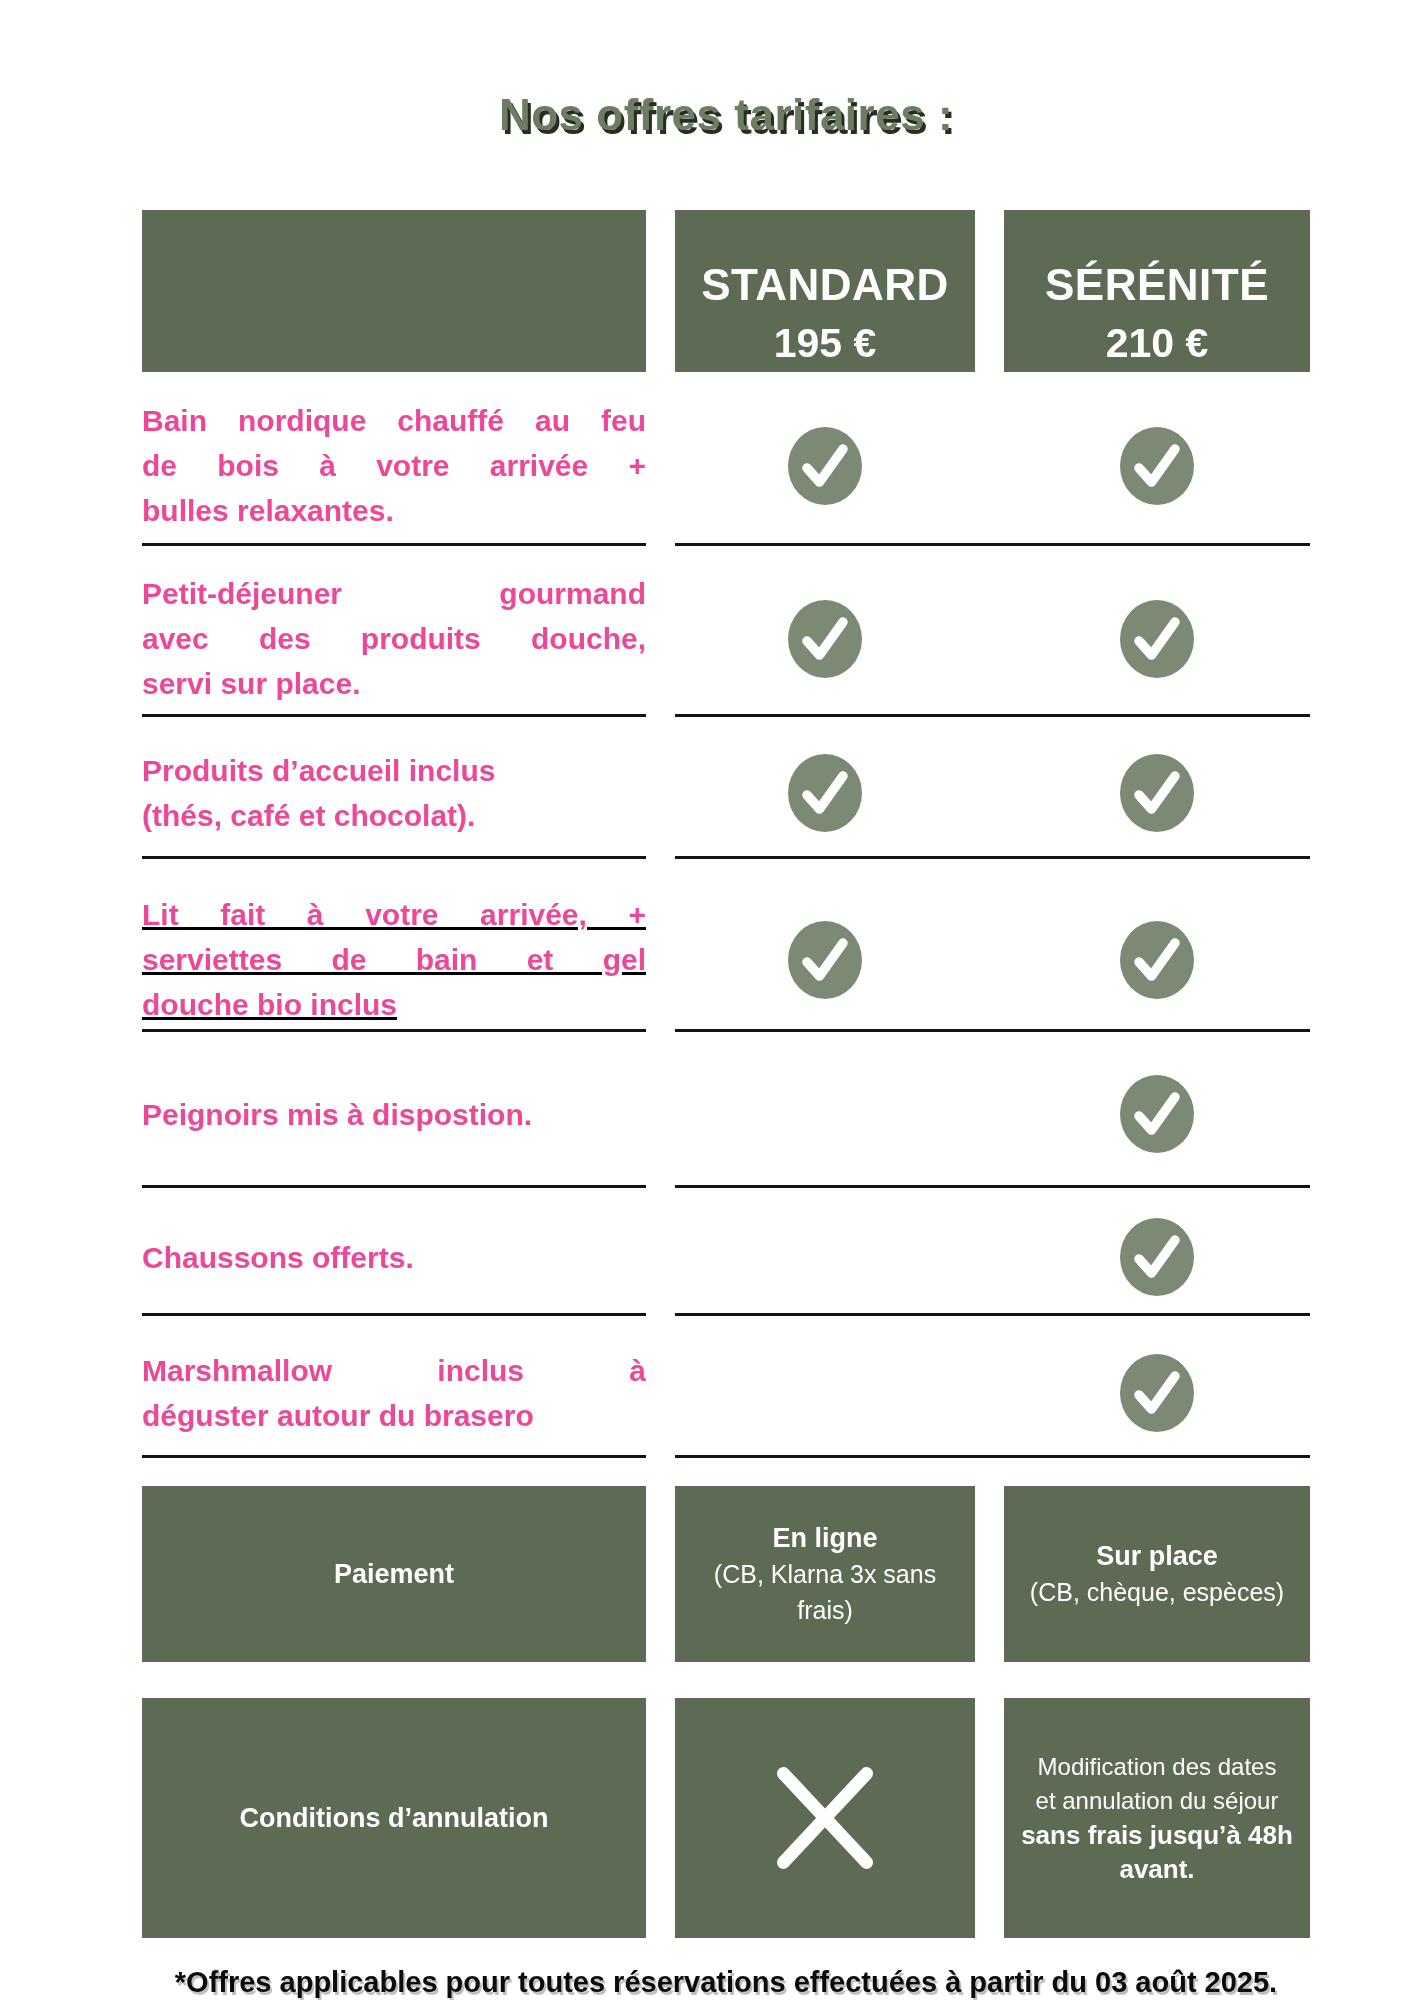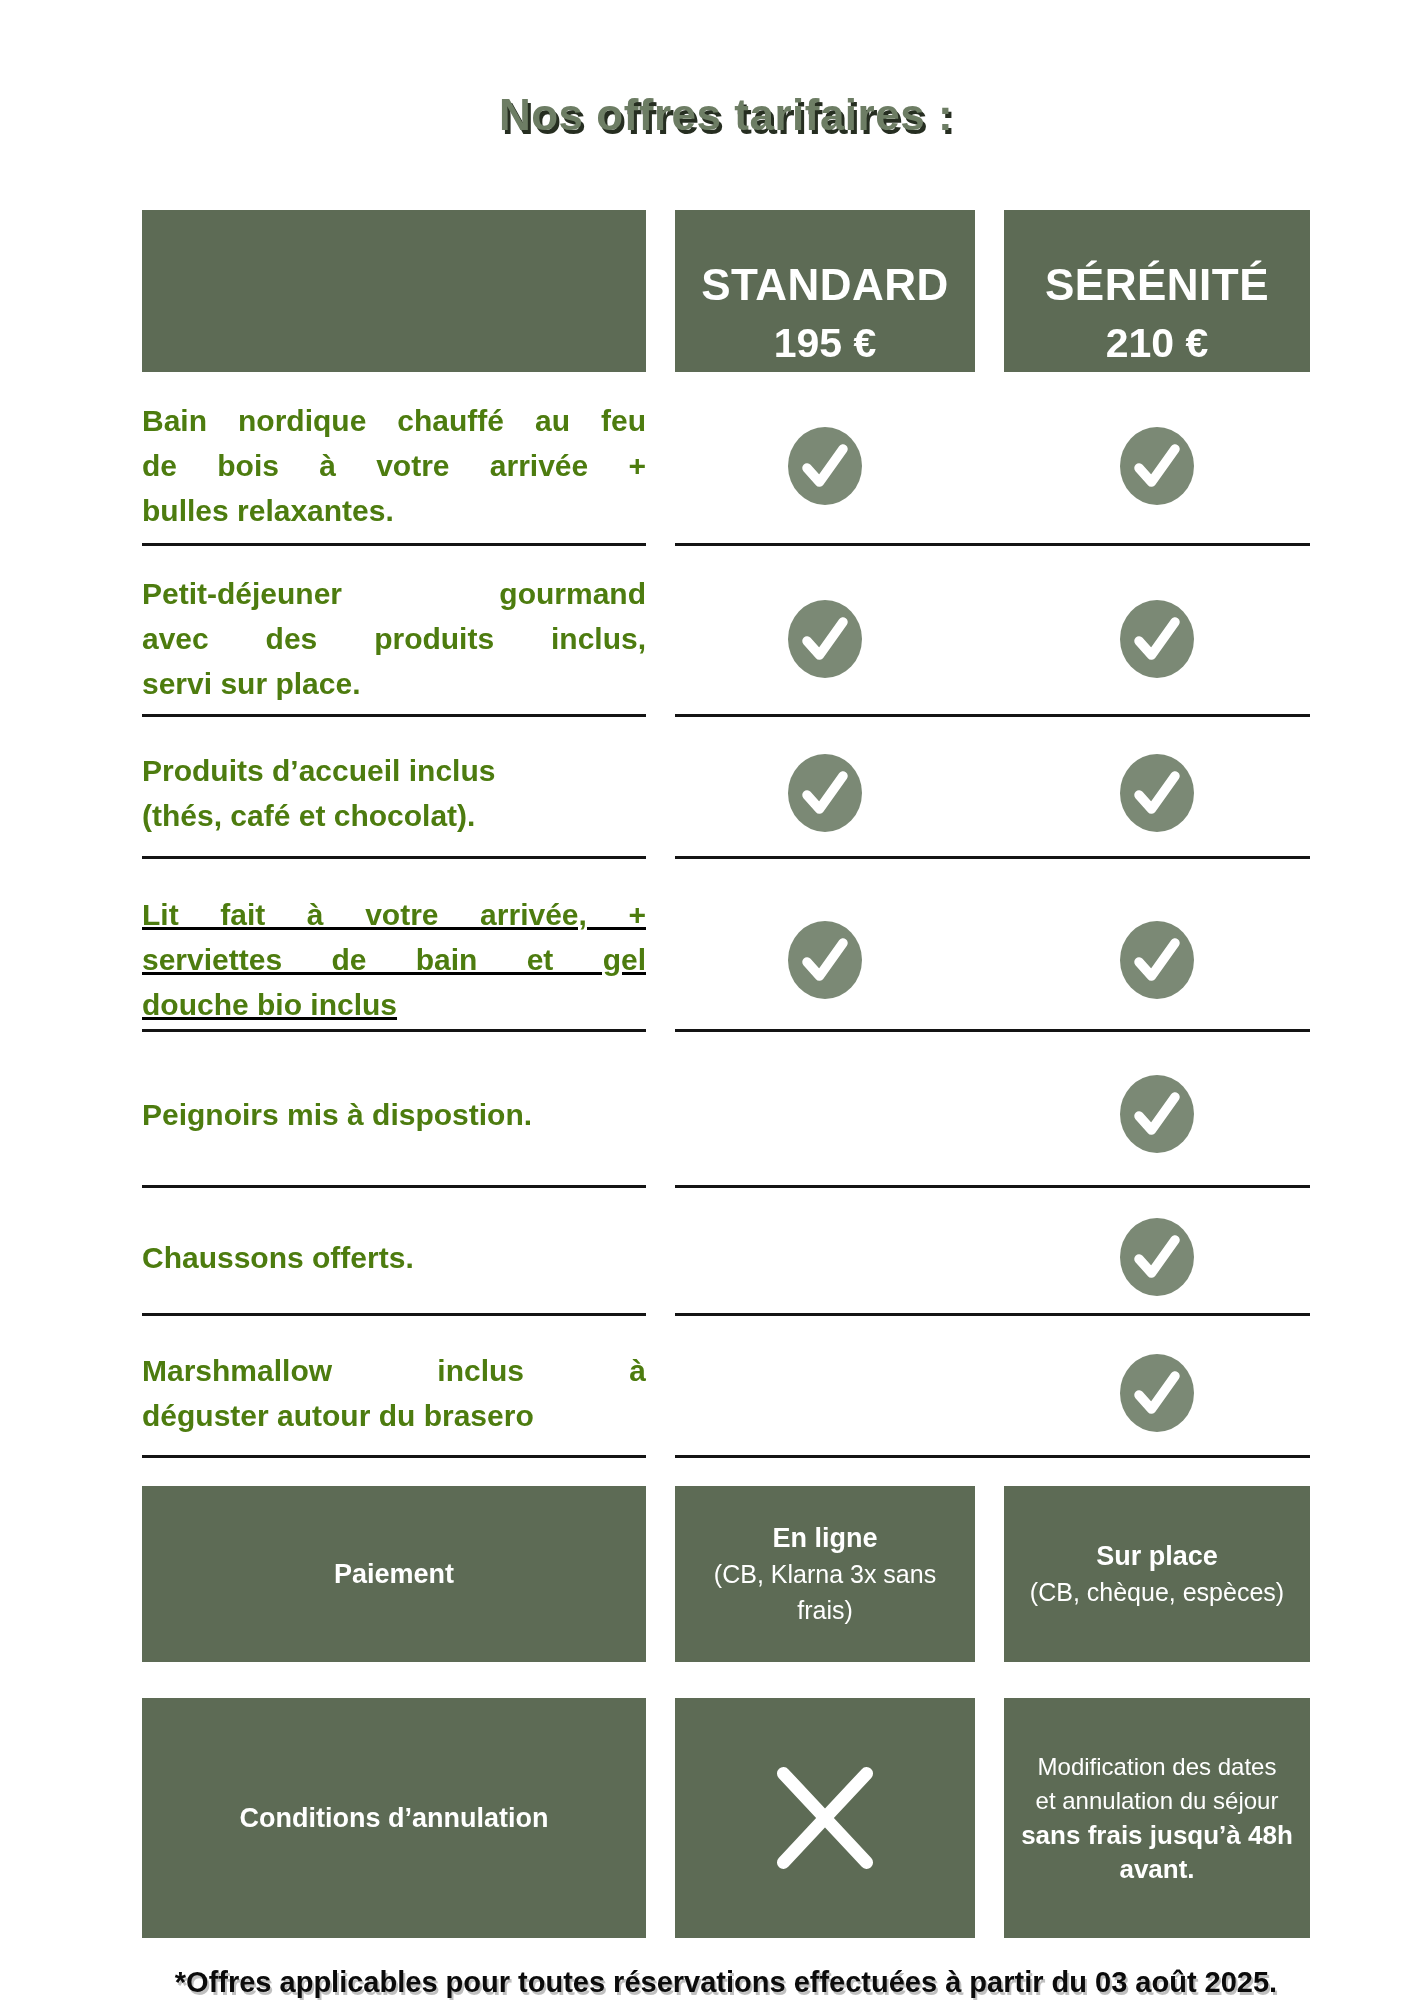--- a/index.html
+++ b/index.html
@@ -27,21 +27,21 @@
   .header-row { margin-top:66px; }
   .header-row .gbox {
     height:162px; display:flex; flex-direction:column;
     align-items:center; justify-content:center; row-gap:10px;
   }
   .plan-name  { font-size:44px; font-weight:700; letter-spacing:0.5px;margin-top:44px; }
   .plan-price { font-size:41px; font-weight:700; }
 
   
   .feature-row { }
-  .feature-text { font-size:30px; line-height:45px; font-weight:700; color:#4d7c0f; }
+  .feature-text { font-size:30px; line-height:45px; font-weight:700; color:#ec4899; }
   .feature-text .line.j { text-align:justify; text-align-last:justify; }
   .check-cell { display:flex; align-items:center; justify-content:center; }
   .check-badge { display:block; }
   .feature-row.r0 { padding:26px 0 10px; }
   .feature-row.r1 { padding:25px 0 8px; }
   .feature-row.r2 { padding:31px 0 18px; }
   .feature-row.r3 { padding:33px 0 2px;text-decoration:underline; }
   .feature-row.r4 { padding:43px 0 32px; }
   .feature-row.r5 { padding:30px 0 17px; }
   .feature-row.r6 { padding:32px 0 17px; }
@@ -114,21 +114,21 @@
   </svg>
           </div>
         </div>
         <div class="divider">
           <span class="seg left"></span>
           <span class="seg right"></span>
         </div>
         <div class="grid feature-row r1">
           <div class="feature-text">
             <div class="line j">Petit-déjeuner gourmand</div>
-            <div class="line j">avec des produits inclus,</div>
+            <div class="line j">avec des produits douche,</div>
             <div class="line">servi sur place.</div>
           </div>
           <div class="check-cell">
             <svg class="check-badge" width="74" height="78" viewBox="0 0 74 78">
     <ellipse cx="37" cy="39" rx="37" ry="39" fill="#7b8975"></ellipse>
     <path d="M19 41 L31.5 55 L55 22" stroke="#ffffff" stroke-width="9.5" fill="none" stroke-linecap="round" stroke-linejoin="round"></path>
   </svg>
           </div>
           <div class="check-cell">
             <svg class="check-badge" width="74" height="78" viewBox="0 0 74 78">

